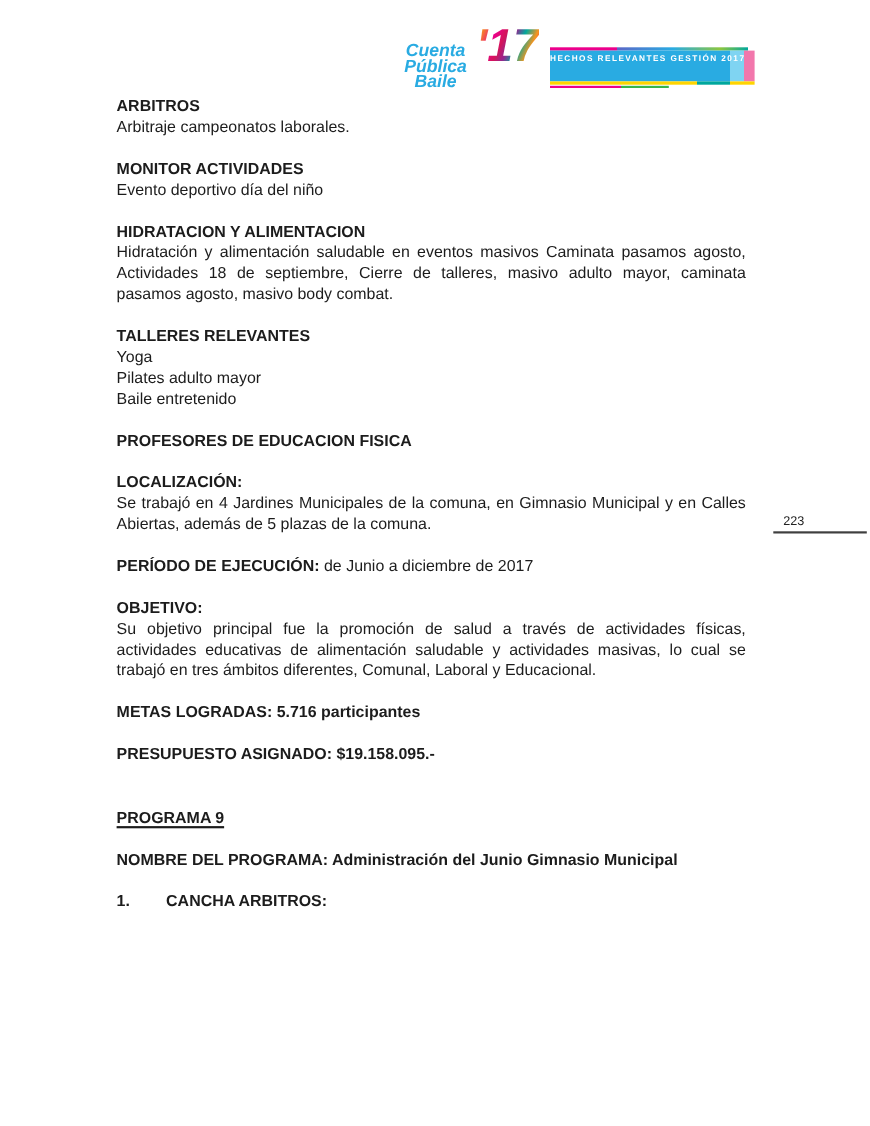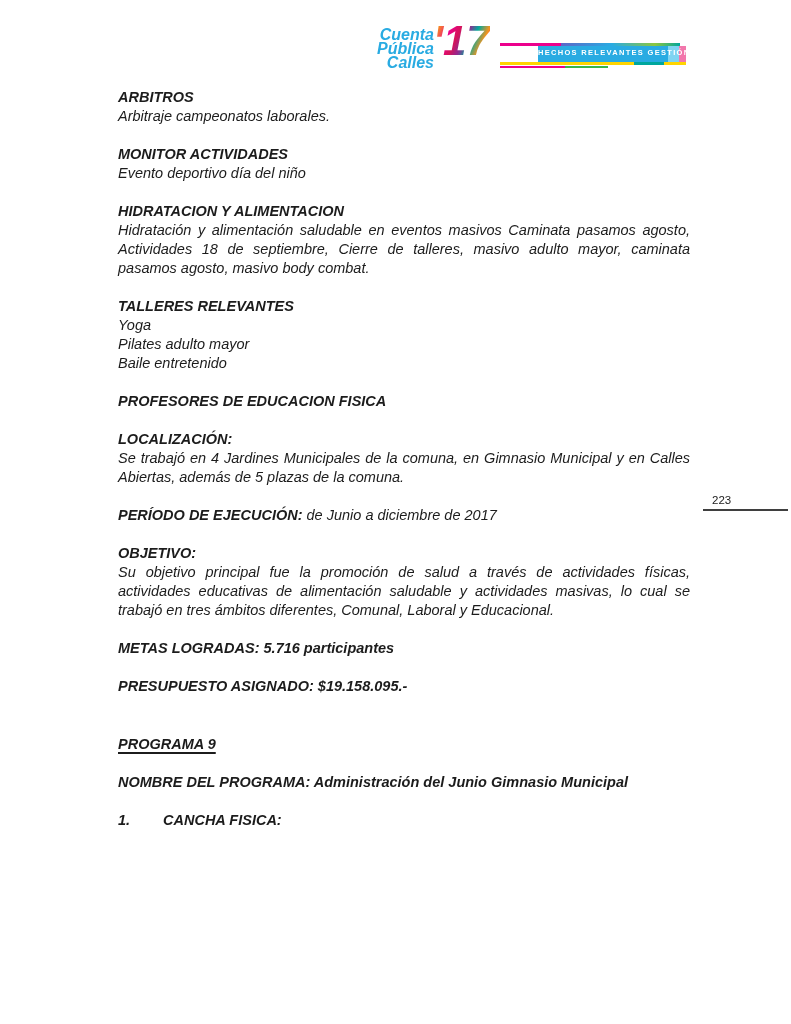--- a/index.html
+++ b/index.html
@@ -4,76 +4,76 @@
 <style>
   html,body { margin:0; padding:0; }
   body {
     width:791px; height:1024px; position:relative;
     background:#ffffff; overflow:hidden;
     font-family:"Liberation Sans", sans-serif;
     color:#1c1c1c;
   }
   
   .logo-wordmark {
-    position:absolute; top:28px; left:358px; width:76px;
-    text-align:right; font-style:italic; font-weight:bold;
+    position:absolute; top:40px; left:358px; width:76px;
+    text-align:center; font-style:italic; font-weight:bold;
     font-size:16px; line-height:14px; letter-spacing:0;
   }
   .logo-year {
     position:absolute; top:12px; left:433px;
     font-size:42px; font-weight:700; font-style:italic; line-height:58px;
     background:linear-gradient(115deg,#FBB03B 0%,#F7941D 14%,#EC008C 30%,#D4145A 42%,#93278F 52%,#00A89C 63%,#F7941D 76%,#EC008C 90%,#FBB03B 100%);
     -webkit-background-clip:text; background-clip:text; color:transparent;
   }
   .banner { position:absolute; left:500px; top:43px; width:186px; }
   .stripe-top {
     height:3px; width:97%;
     background:linear-gradient(to right,#EC008C 0%,#EC008C 34%,#5B67C7 34%,#29ABE2 62%,#8CC63F 86%,#00A79D 100%);
   }
   .banner-bar {
-    height:16px; line-height:13px; text-align:left; white-space:nowrap;
+    height:28px; line-height:13px; text-align:left; white-space:nowrap;
     background:linear-gradient(to right,#29ABE2 0%,#29ABE2 88%,#7FD4F2 88%,#7FD4F2 95%,#F277AC 95%,#F277AC 100%);
-    color:#ffffff; font-size:7.5px; font-weight:bold; letter-spacing:1.3px;margin-left:38px;
+    color:#ffffff; font-size:7.5px; font-weight:bold; letter-spacing:1.3px;
   }
   .stripe-b1 {
     height:3px;
     background:linear-gradient(to right,#FFD400 0%,#FFD400 72%,#00A79D 72%,#00A79D 88%,#FFD400 88%,#FFD400 100%);
   }
   .stripe-b2 {
     height:2px; width:58%; margin-top:1px;
     background:linear-gradient(to right,#EC008C 0%,#EC008C 60%,#39B54A 60%,#39B54A 100%);
   }
   
-  .pagenum { position:absolute; left:703px; top:494px; width:85px; }
+  .pagenum { position:absolute; left:703px; top:468px; width:85px; }
   .pagenum .num { font-size:11.5px; padding-left:9px; margin-bottom:3px; color:#222; }
   .pagenum .rule { border-top:2px solid #3f3f3f; }
   
   .content {
-    position:absolute; left:118px; top:88px; width:572px;
-    font-size:14.5px; line-height:19px;font-style:italic;
+    position:absolute; left:106px; top:88px; width:572px;
+    font-size:14.5px; line-height:19px;
   }
   .content h3, .content p { margin:0; padding:0; font-size:14.5px; }
   .content h3 { font-weight:bold; }
   section { margin-bottom:19px; }
   .just { text-align:justify; }
   .mixed strong { font-weight:bold;margin-top:18px; }
   .bold-line { font-weight:bold; }
   .gap-large { margin-bottom:39px; }
   .underlined { text-decoration:underline; text-underline-offset:3px; text-decoration-thickness:1.5px; }
   .cancha-num { display:inline-block; width:45px; }
 </style>
 </head>
 <body>
 
 <div class="page">
 
   <div class="logo-wordmark" style="color:#29ABE2;">
     <div>Cuenta</div>
     <div>Pública</div>
-    <div>Calles</div>
+    <div>Baile</div>
   </div>
   <div class="logo-year">'17</div>
 
   <div class="banner">
     <div class="stripe-top"></div>
     <div class="banner-bar">HECHOS RELEVANTES GESTIÓN 2017</div>
     <div class="stripe-b1"></div>
     <div class="stripe-b2"></div>
   </div>
 
@@ -135,17 +135,17 @@
 
     <section>
       <h3 class="underlined">PROGRAMA 9</h3>
     </section>
 
     <section>
       <p class="bold-line"><span>NOMBRE DEL PROGRAMA:</span> <span>Administración del Junio Gimnasio Municipal</span></p>
     </section>
 
     <section>
-      <p class="bold-line"><span class="cancha-num">1.</span><span>CANCHA FISICA:</span></p>
+      <p class="bold-line"><span class="cancha-num">1.</span><span>CANCHA ARBITROS:</span></p>
     </section>
 
   </main>
 </div>
 
 </body></html>

